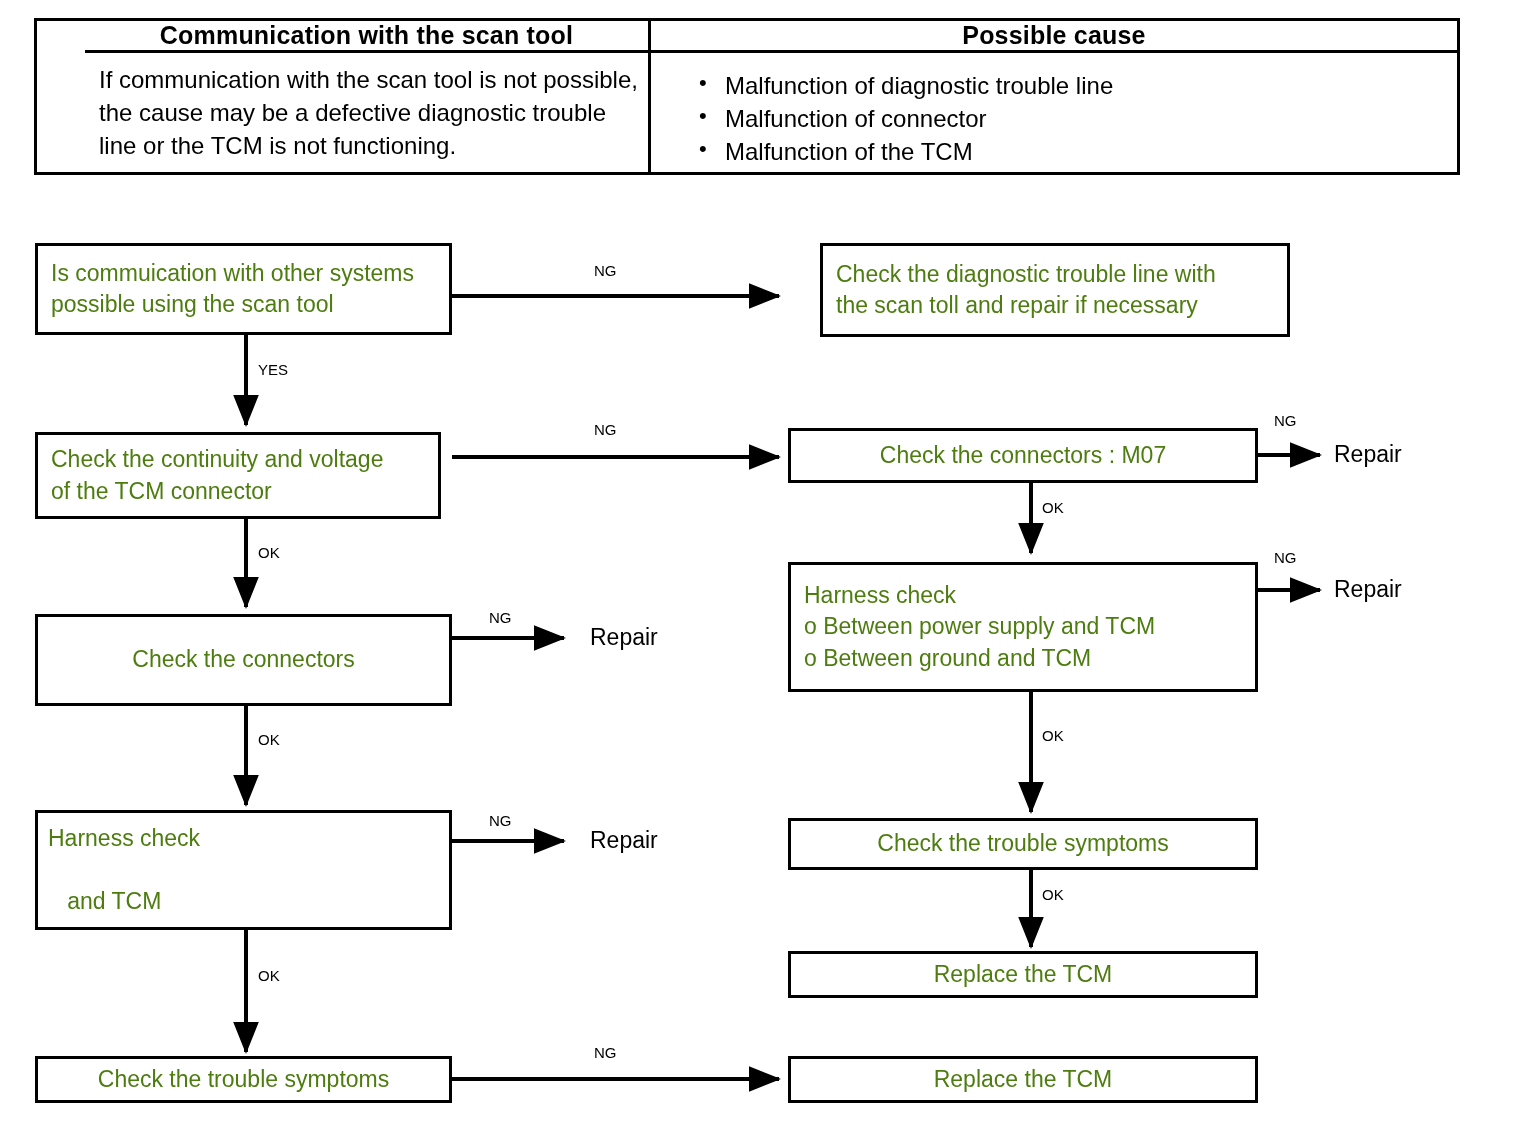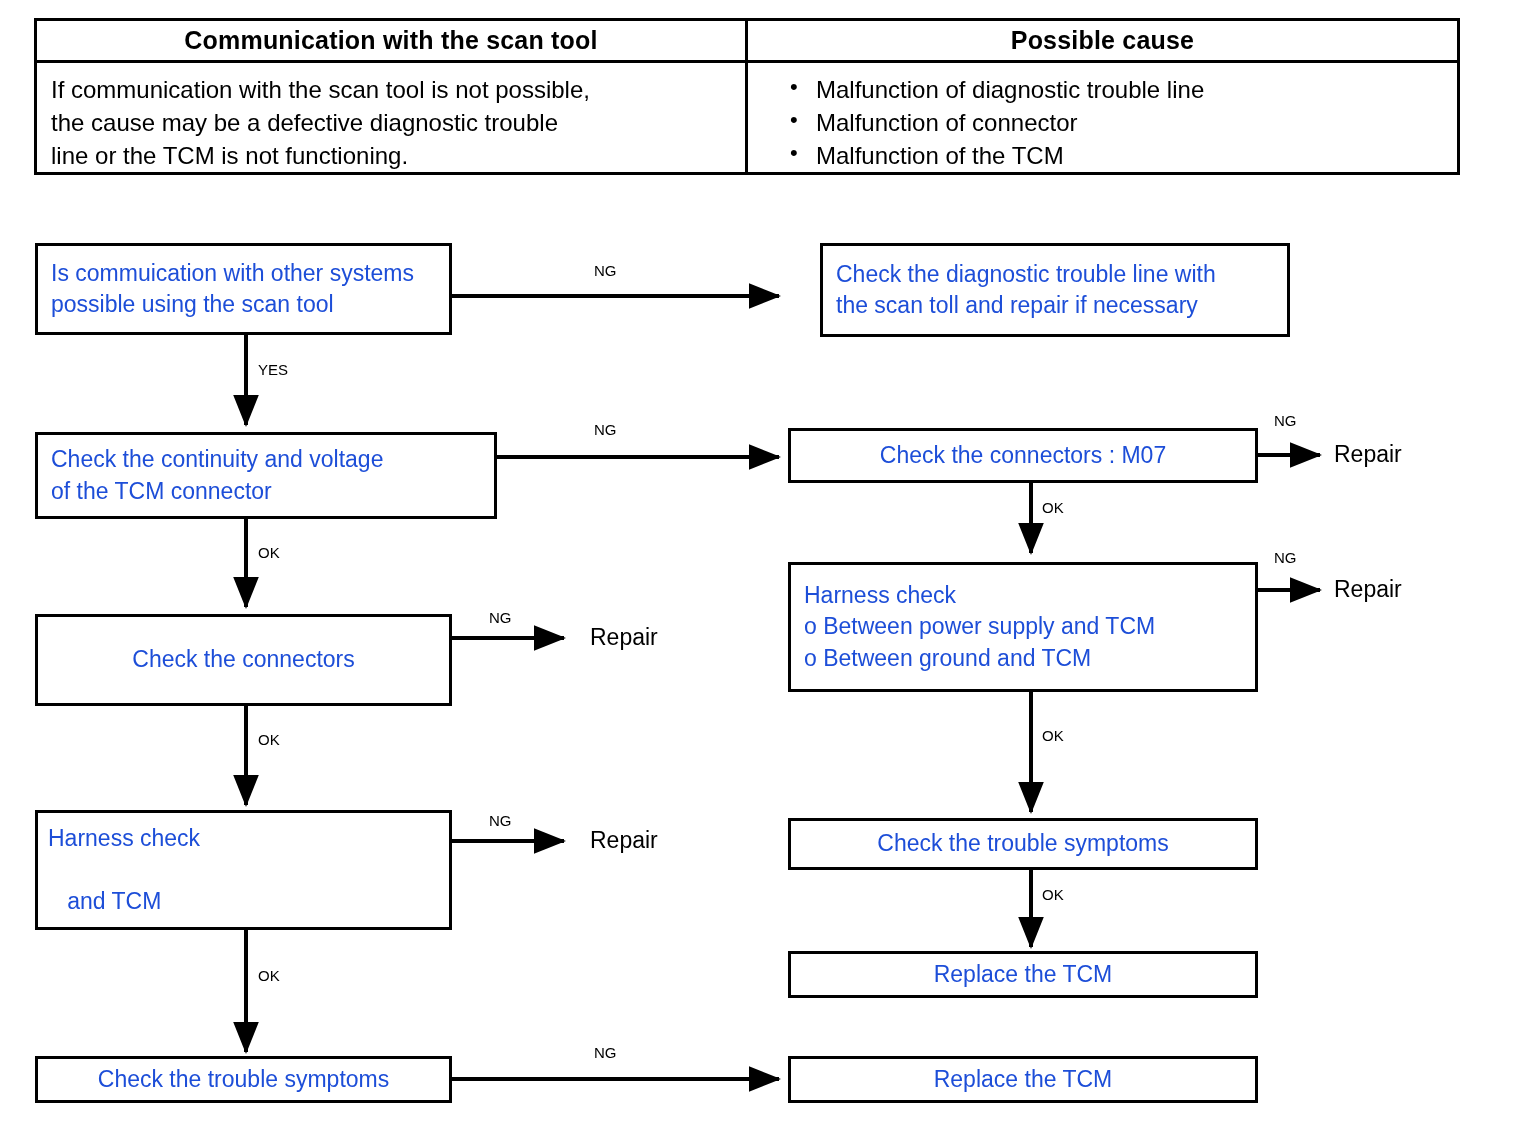--- a/index.html
+++ b/index.html
@@ -25,24 +25,25 @@
     height: 157px;
     border: 3px solid #000;
     box-sizing: border-box;
     display: flex;
     flex-direction: column;
   }
   .tbl-row { display: flex; }
   .tbl-head-row { height: 45px; }
   .tbl-body-row { flex: 1; }
   .tbl-cell-left {
-    width: 711px;
+    width: 566px;
     box-sizing: border-box;
     border-right: 3px solid #000;
     position: relative;
+    margin-left: 48px;
   }
   .tbl-cell-right {
     flex: 1;
     box-sizing: border-box;
     position: relative;
   }
   .tbl-head-row .tbl-cell-left,
   .tbl-head-row .tbl-cell-right {
     border-bottom: 3px solid #000;
     display: flex;
@@ -58,42 +59,42 @@
     padding: 10px 8px 0 14px;
     font-size: 24px;
     line-height: 1.38;
   }
   .tbl-desc div { white-space: pre; }
   .cause-list {
     padding: 10px 0 0 40px;
     font-size: 24px;
     line-height: 1.38;
     list-style: none;
-    margin: 0;
+    margin: 6px;
   }
   .cause-list li { position: relative; padding-left: 28px; white-space: pre; }
   .cause-list li::before {
     content: "\2022";
     position: absolute;
     left: 2px;
     top: -1px;
     font-size: 22px;
   }
 
   
   #flow { position: absolute; left: 0; top: 0; width: 1520px; height: 1144px; }
 
   .node {
     position: absolute;
     border: 3px solid #000;
     background: #fff;
     box-sizing: border-box;
     font-size: 23px;
     line-height: 1.36;
-    color: #1d4ed8;
+    color: #4d7c0f;
   }
   .node .txt { white-space: pre; }
   .node.center {
     display: flex;
     align-items: center;
     justify-content: center;
     text-align: center;
   }
   .node.lefttxt {
     display: flex;
@@ -191,21 +192,21 @@
   </svg>
 
   <div class="node lefttxt" style="left:35px; top:243px; width:417px; height:92px;">
     <div class="txt"><span>Is commuication with other systems</span><br><span>possible using the scan tool</span></div>
   </div>
 
   <div class="node lefttxt" style="left:820px; top:243px; width:470px; height:94px;">
     <div class="txt"><span>Check the diagnostic trouble line with</span><br><span>the scan toll and repair if necessary</span></div>
   </div>
 
-  <div class="node lefttxt" style="left:35px; top:432px; width:462px; height:87px;">
+  <div class="node lefttxt" style="left:35px; top:432px; width:406px; height:87px;">
     <div class="txt"><span>Check the continuity and voltage</span><br><span>of the TCM connector</span></div>
   </div>
 
   <div class="node center" style="left:788px; top:428px; width:470px; height:55px;">
     <div class="txt">Check the connectors : M07</div>
   </div>
 
   <div class="node center" style="left:35px; top:614px; width:417px; height:92px;">
     <div class="txt">Check the connectors</div>
   </div>

